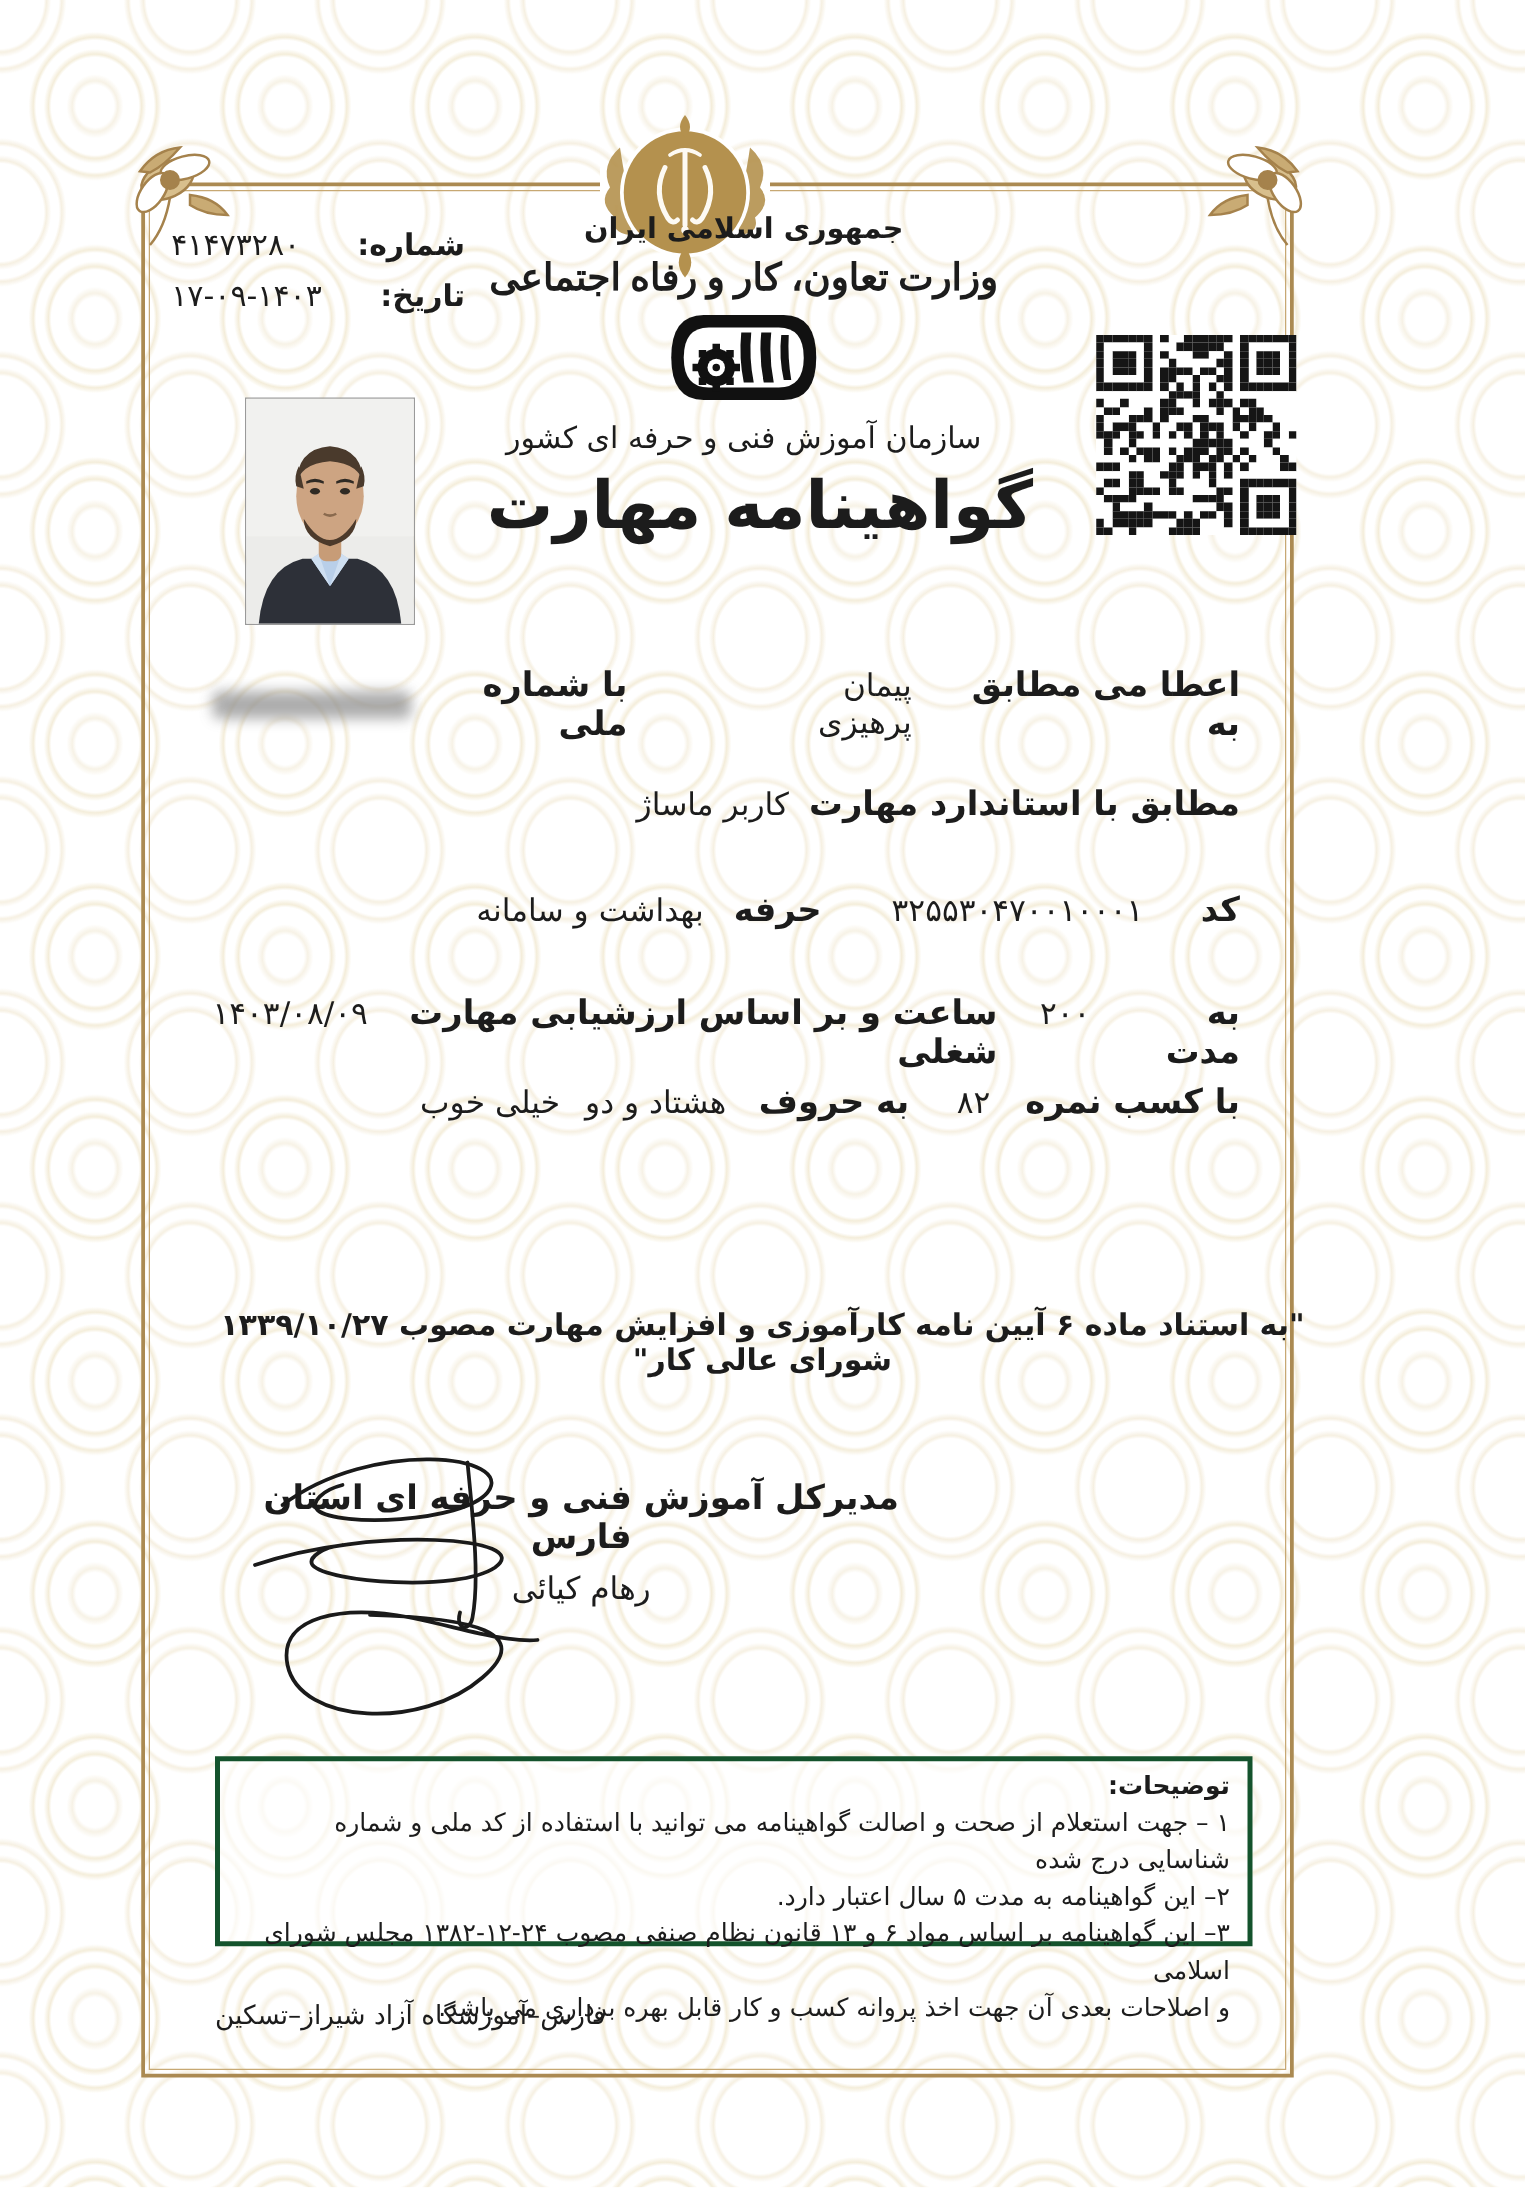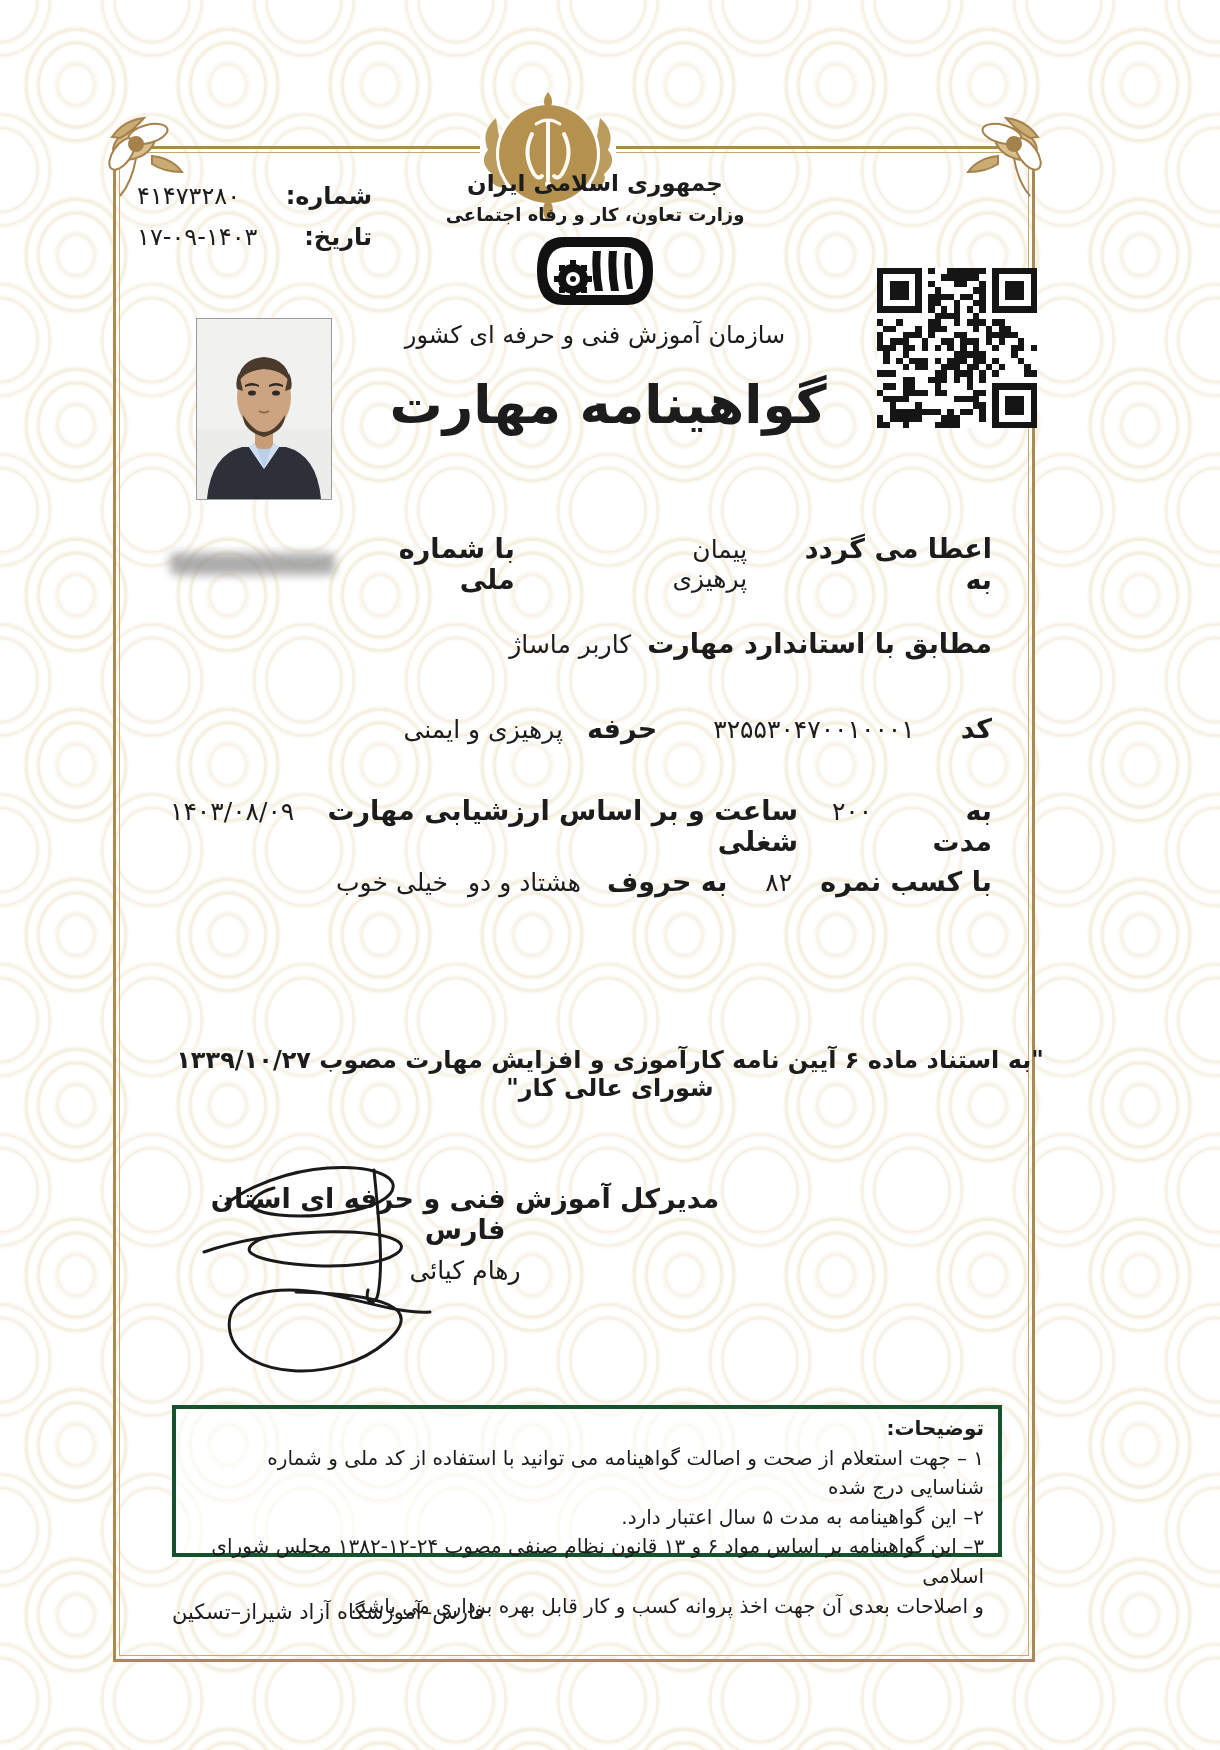--- a/index.html
+++ b/index.html
@@ -31,21 +31,21 @@
 
   .flourish{ position:absolute; z-index:2; }
   .medallion{ position:absolute; left:478px; top:88px; width:140px; height:152px; z-index:2; }
 
   .serial{ position:absolute; right:848px; left:142px; top:182px; z-index:2; font-size:24px; }
   .serial .srow{ display:flex; justify-content:space-between; align-items:baseline; width:235px; margin-bottom:13px; }
   .b{ font-weight:700; }
 
   .ministry{ position:absolute; left:380px; top:170px; width:430px; text-align:center; z-index:2; }
   .ministry .l1{ font-size:23px; font-weight:600; }
-  .ministry .l2{ font-size:18px; font-weight:600; margin-top:8px; }
+  .ministry .l2{ font-size:30px; font-weight:600; margin-top:8px;font-family:Liberation Serif, serif; }
   .tvto{ margin:8px auto 0; width:124px; height:76px; }
   .org{ font-size:24px; margin-top:12px; }
 
   .qr{ position:absolute; left:877px; top:268px; width:160px; height:160px; z-index:2;
        display:grid; grid-template-columns:repeat(25,1fr); grid-template-rows:repeat(25,1fr); background:#fff; }
   .qr .q{ background:#151515; } .qr .w{ background:#fff; }
 
   .photo{ position:absolute; left:196px; top:318px; width:136px; height:182px; z-index:2; border:1px solid #9a9a9a; }
 
   .title{ position:absolute; left:188px; top:374px; width:840px; text-align:center; z-index:2;
@@ -812,34 +812,34 @@
         <path d="M72,66 Q79,62 86,66 L86,68 Q79,65 72,68Z"></path>
       </g>
       <path d="M62,92 Q67,95 72,92" stroke="#8a6a4e" stroke-width="2" fill="none"></path>
     </svg>
   </div>
 
   <div class="title">گواهینامه مهارت</div>
 
   <div class="rows">
     <div class="trow" style="top:533px;">
-      <span class="lb">اعطا می گردد به</span>
+      <span class="lb">اعطا می مطابق به</span>
       <span style="margin-inline-start:22px;">پیمان پرهیزی</span>
       <span class="lb" style="margin-inline-start:95px;">با شماره ملی</span>
       <span class="redacted push-end"></span>
     </div>
     <div class="trow" style="top:628px;">
       <span class="lb">مطابق با استاندارد مهارت</span>
       <span style="margin-inline-start:16px;">کاربر ماساژ</span>
     </div>
     <div class="trow" style="top:713px;">
       <span class="lb">کد</span>
       <span style="margin-inline-start:46px;">۳۲۵۵۳۰۴۷۰۰۱۰۰۰۱</span>
       <span class="lb" style="margin-inline-start:56px;">حرفه</span>
-      <span style="margin-inline-start:24px;">پرهیزی و ایمنی</span>
+      <span style="margin-inline-start:24px;">بهداشت و سامانه</span>
     </div>
     <div class="trow" style="top:795px;">
       <span class="lb">به مدت</span>
       <span style="margin-inline-start:34px;">۲۰۰</span>
       <span class="lb" style="margin-inline-start:34px;">ساعت و بر اساس ارزشیابی مهارت شغلی</span>
       <span class="push-end">۱۴۰۳/۰۸/۰۹</span>
     </div>
     <div class="trow" style="top:866px;">
       <span class="lb">با کسب نمره</span>
       <span style="margin-inline-start:28px;">۸۲</span>

